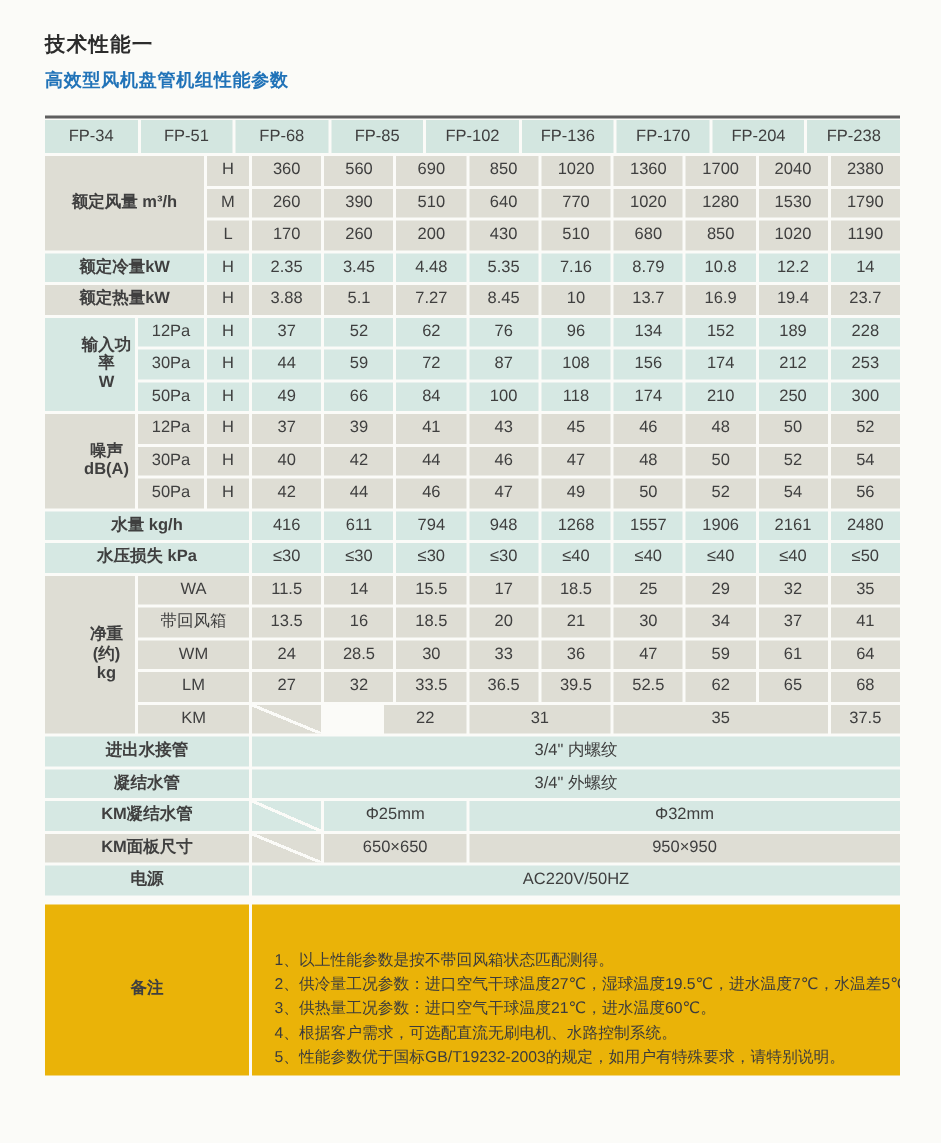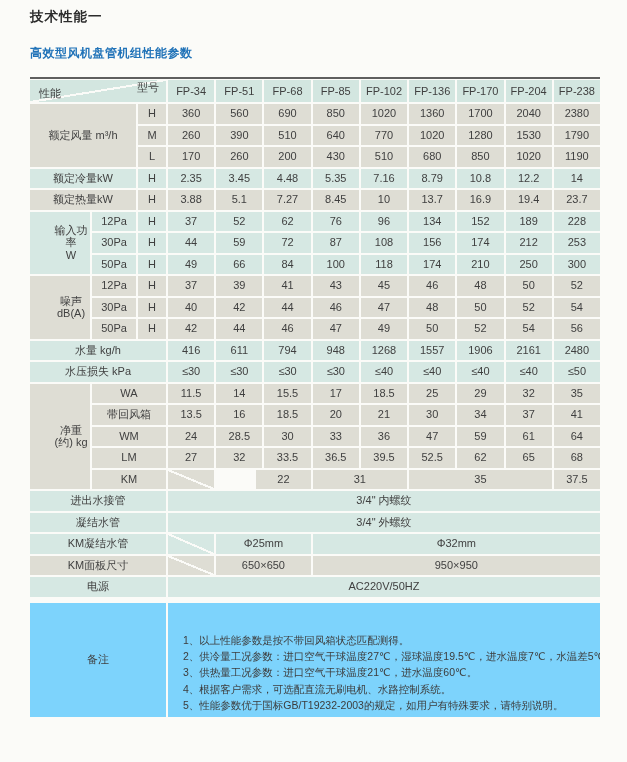--- a/index.html
+++ b/index.html
@@ -4,60 +4,60 @@
 <style>
   html,body{margin:0;padding:0;}
   body{
     width:627px;height:762px;position:relative;overflow:hidden;
     background:#fbfbf8;
     font-family:"Liberation Sans","DejaVu Sans",sans-serif;
     color:#3a3a3a;
   }
   .page{position:absolute;inset:0;}
   .title{
-    position:absolute;left:30px;top:8px;
+    position:absolute;left:30px;top:21px;
     font-size:13.5px;font-weight:600;color:#2c2c2c;letter-spacing:1px;
   }
   .subtitle{
     position:absolute;left:30px;top:45px;
     font-size:12px;font-weight:bold;color:#2173b8;letter-spacing:0.5px;
   }
   .spec-table{
     position:absolute;left:30px;top:77px;width:570px;
     border-top:2px solid #5f5f5f;
     padding-top:1px;
   }
   .cell{
     display:flex;align-items:center;justify-content:center;
     font-size:11px;color:#3f3f3f;line-height:1.15;
     box-sizing:border-box;text-align:center;
   }
   
   .t-cyan{background:#d6e8e3;}
   .t-gray{background:#deddd4;}
   .t-header{background:#d3e6e0;}
-  .t-remark{background:#7dd3fc;}
+  .t-remark{background:#eab308;}
   
   .hrow{display:flex;gap:2px;height:22px;}
   .diagcell{
     flex:0 0 136px;position:relative;
     background-image:linear-gradient(to bottom right,
       rgba(255,255,255,0) calc(50% - 1px),
       #fbfbf8 calc(50% - 1px), #fbfbf8 calc(50% + 1px),
       rgba(255,255,255,0) calc(50% + 1px));
   }
   .diagcell .perf{position:absolute;left:9px;bottom:2px;font-size:11px;}
   .diagcell .model{position:absolute;right:7px;top:1px;font-size:11px;}
   .hmodels{flex:1;display:grid;grid-template-columns:repeat(9,1fr);gap:2px;}
   
   #sections{display:flex;flex-direction:column;gap:2px;margin-top:2px;}
   .section{display:flex;gap:2px;}
   .rows{flex:1;display:flex;flex-direction:column;gap:2px;}
   .row{display:flex;gap:2px;height:19.5px;}
-  .label-cell{flex-direction:column;padding:0 2px;}
+  .label-cell{flex-direction:column;padding:0 2px;font-weight:bold;}
   .w-wide{flex:0 0 136px;}
   .w-norm{flex:0 0 106px;}
   .w-narrow{flex:0 0 60px;padding-left:24px;}
   .sub-cell{flex:0 0 44px;}
   .sub2-cell{flex:0 0 74px;}
   .h-cell{flex:0 0 28px;}
   .dgrid{flex:1;display:grid;grid-template-columns:repeat(9,1fr);gap:2px;}
   .diag{
     background-image:linear-gradient(to top right,
       rgba(255,255,255,0) calc(50% - 1px),
@@ -76,24 +76,20 @@
 </style>
 </head>
 <body>
 
 <div class="page">
   <div class="title">技术性能一</div>
   <div class="subtitle">高效型风机盘管机组性能参数</div>
 
   <div class="spec-table">
     <div class="hrow">
-      <div class="cell diagcell t-header">
-        <span class="perf">性能</span>
-        <span class="model">型号</span>
-      </div>
       <div class="hmodels" id="hmodels">
           <div class="cell t-header">FP-34</div>
           <div class="cell t-header">FP-51</div>
           <div class="cell t-header">FP-68</div>
           <div class="cell t-header">FP-85</div>
           <div class="cell t-header">FP-102</div>
           <div class="cell t-header">FP-136</div>
           <div class="cell t-header">FP-170</div>
           <div class="cell t-header">FP-204</div>
           <div class="cell t-header">FP-238</div>

